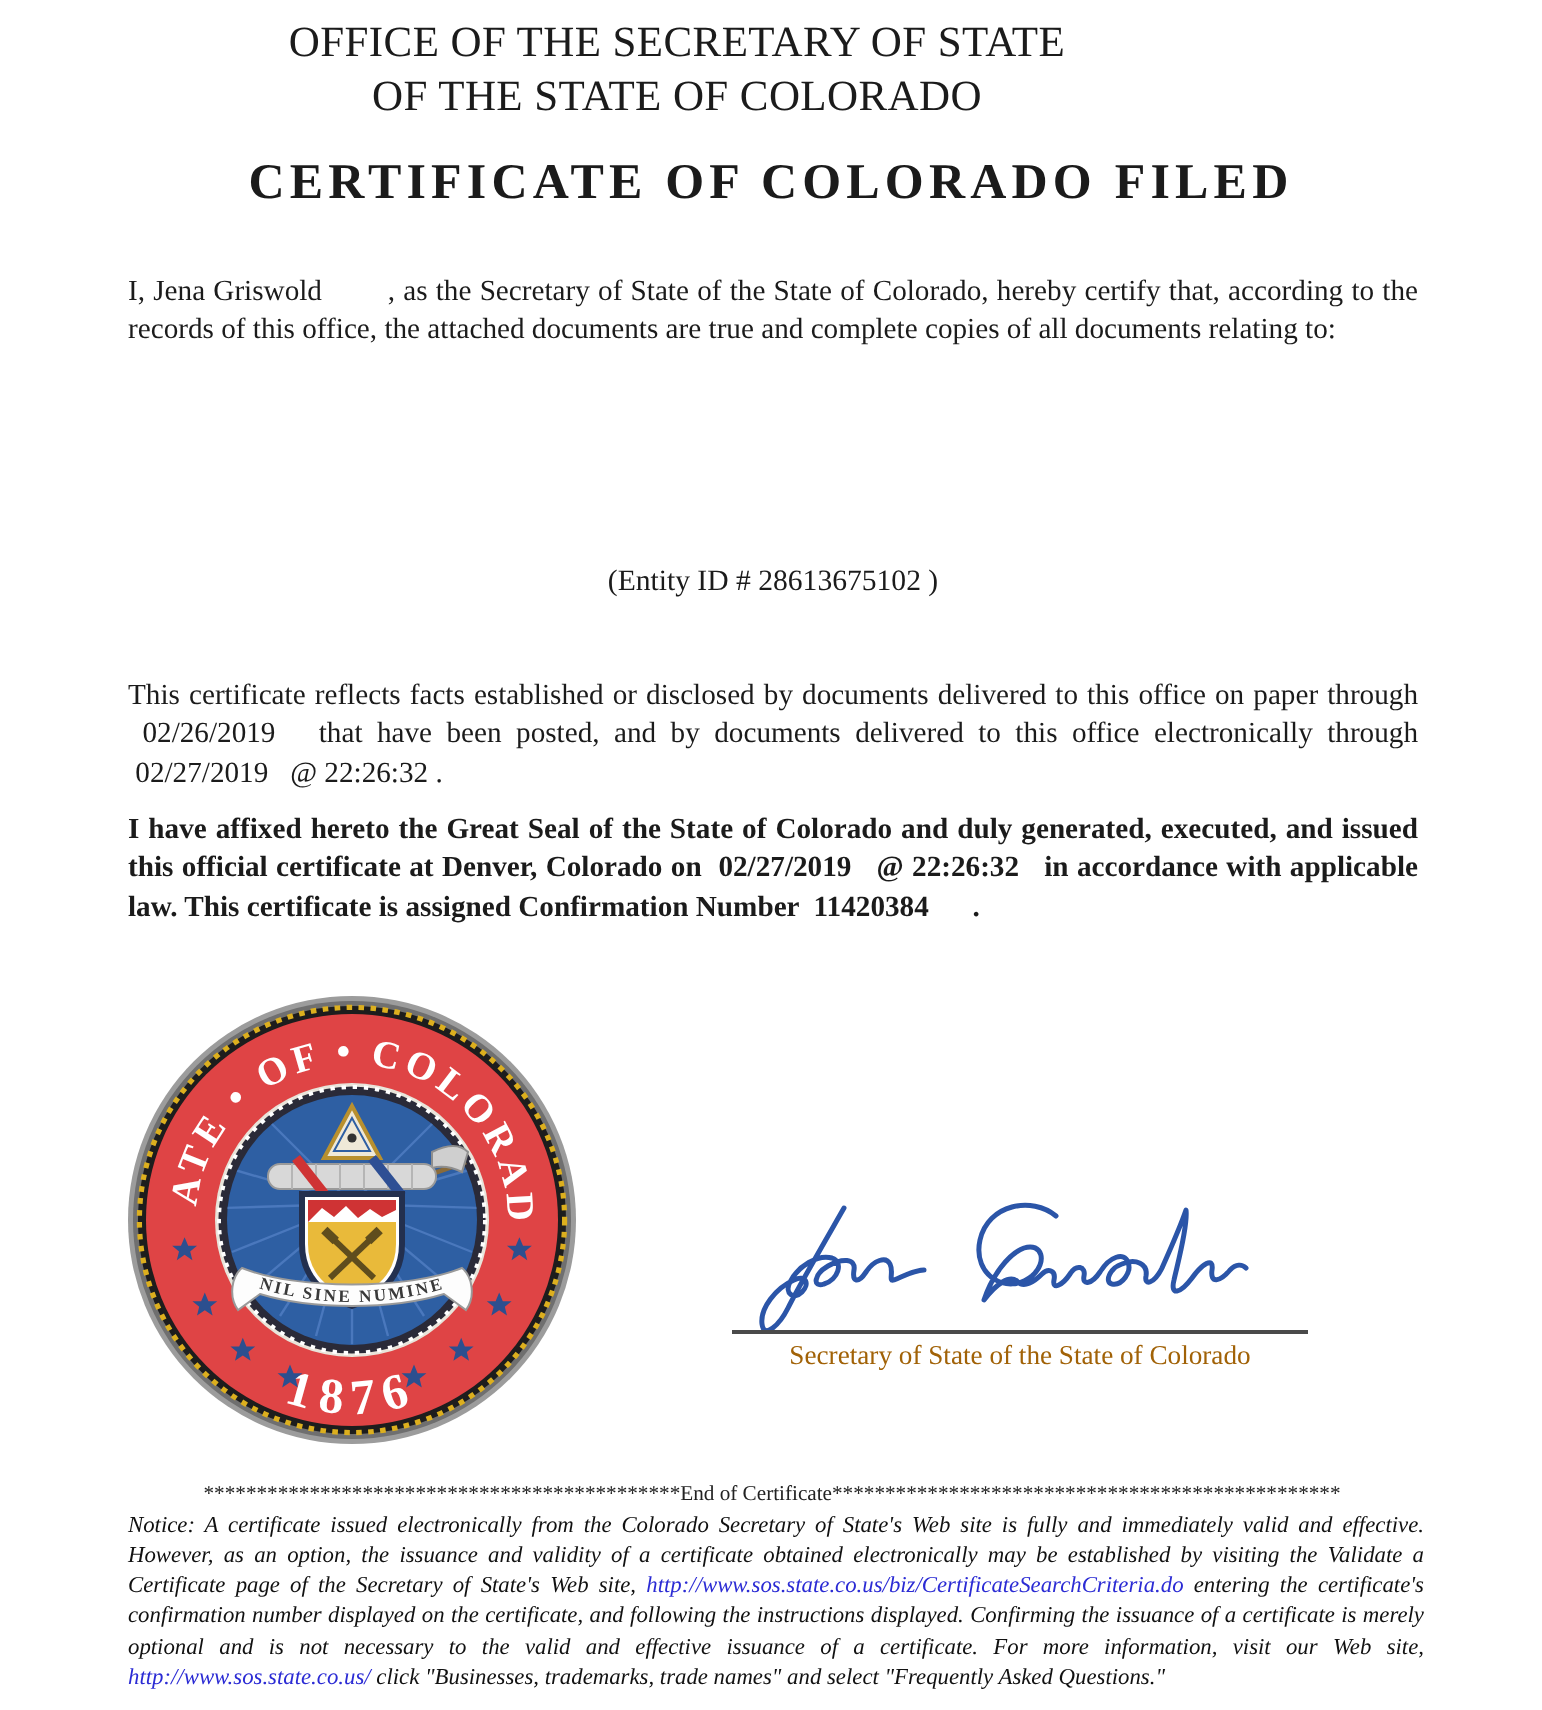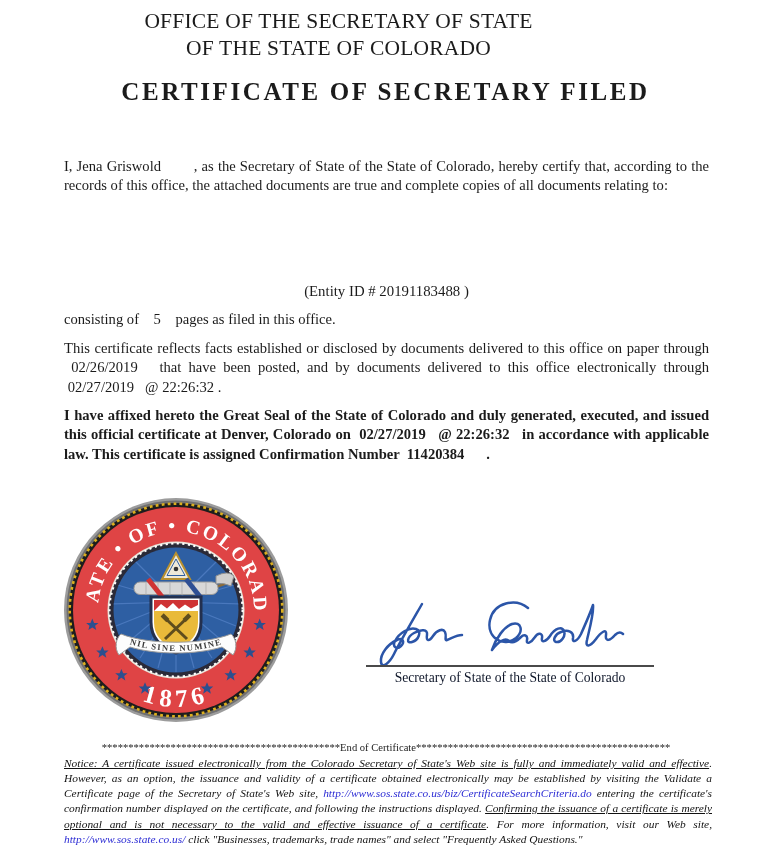--- a/index.html
+++ b/index.html
@@ -9,57 +9,56 @@
     background:#ffffff;
     font-family:"Liberation Serif", serif;
     color:#1b1b1b;
     overflow:hidden;
   }
   .abs{position:absolute;}
   .header{top:8px;left:0;width:677px;text-align:center;font-size:21.5px;line-height:1.26;letter-spacing:.2px;}
   .doc-title{top:78px;left:0;width:771px;text-align:center;font-weight:bold;font-size:25px;letter-spacing:2.6px;}
   .para{left:64px;width:645px;font-size:14.6px;line-height:1.33;text-align:justify;}
   .center-line{left:64px;width:645px;text-align:center;font-size:14.8px;}
-  .p-intro{top:137px;margin-top:20px;}
+  .p-intro{top:137px;}
   .l-entity{top:189px;}
   .l-type{top:229px;}
   .l-eid{top:283px;}
   .l-pages{top:311px;left:64px;width:645px;font-size:14.6px;text-align:left;}
   .p-paper{top:339px;}
   .p-seal{top:406px;font-weight:bold;}
   .seal-wrap{top:496px;left:62px;width:228px;height:228px;}
   .seal-wrap svg{display:block;width:228px;height:228px;}
   .sig-svg{top:596px;left:378px;width:270px;height:75px;}
   .sig-line{top:665px;left:366px;width:288px;height:2px;background:#4a4a4a;}
-  .sig-label{top:670px;left:366px;width:288px;text-align:center;font-size:13.6px;color:#0f172a;}
+  .sig-label{top:670px;left:366px;width:288px;text-align:center;font-size:13.6px;color:#a16207;}
   .end-line{top:742px;left:60px;width:652px;text-align:center;font-size:10.6px;letter-spacing:0;white-space:nowrap;overflow:hidden;color:#222;}
   .notice{top:756px;left:64px;width:648px;font-size:11.4px;line-height:1.33;font-style:italic;text-align:justify;color:#111;}
-  .u{text-decoration:underline;}
+  .u{}
   .lnk{color:#2b2bd4;cursor:pointer;}
   .sealtext{font-family:"Liberation Serif", serif;}
 </style>
 </head>
 <body>
 
 <div class="page">
 
   <div class="abs header">
     <div>OFFICE OF THE SECRETARY OF STATE</div>
     <div>OF THE STATE OF COLORADO</div>
   </div>
 
-  <div class="abs doc-title">CERTIFICATE OF SECRETARY FILED</div>
+  <div class="abs doc-title">CERTIFICATE OF COLORADO FILED</div>
 
   <div class="abs para p-intro">I, Jena Griswold &nbsp;&nbsp;&nbsp;&nbsp;&nbsp;&nbsp;&nbsp;, as the Secretary of State of the State of Colorado, hereby certify that, according to the records of this office, the attached documents are true and complete copies of all documents relating to:</div>
 
 
 
-  <div class="abs center-line l-eid">(Entity ID # 20191183488 )</div>
+  <div class="abs center-line l-eid">(Entity ID # 28613675102 )</div>
 
-  <div class="abs l-pages">consisting of&nbsp;&nbsp;&nbsp;&nbsp;5&nbsp;&nbsp;&nbsp;&nbsp;pages as filed in this office.</div>
 
   <div class="abs para p-paper">This certificate reflects facts established or disclosed by documents delivered to this office on paper through &nbsp;02/26/2019&nbsp;&nbsp; that have been posted, and by documents delivered to this office electronically through &nbsp;02/27/2019&nbsp;&nbsp; @ 22:26:32 .</div>
 
   <div class="abs para p-seal">I have affixed hereto the Great Seal of the State of Colorado and duly generated, executed, and issued this official certificate at Denver, Colorado on &nbsp;02/27/2019&nbsp;&nbsp; @&nbsp;22:26:32&nbsp;&nbsp; in accordance with applicable law. This certificate is assigned Confirmation Number &nbsp;11420384&nbsp;&nbsp;&nbsp;&nbsp;&nbsp;&nbsp;.</div>
 
   <div class="abs seal-wrap">
     <svg viewBox="-114 -114 228 228" xmlns="http://www.w3.org/2000/svg">
       <defs>
         <path id="arcTop" d="M -78 0 A 78 78 0 0 1 78 0"></path>
         <path id="arcBottom" d="M -97 0 A 97 97 0 0 0 97 0"></path>

